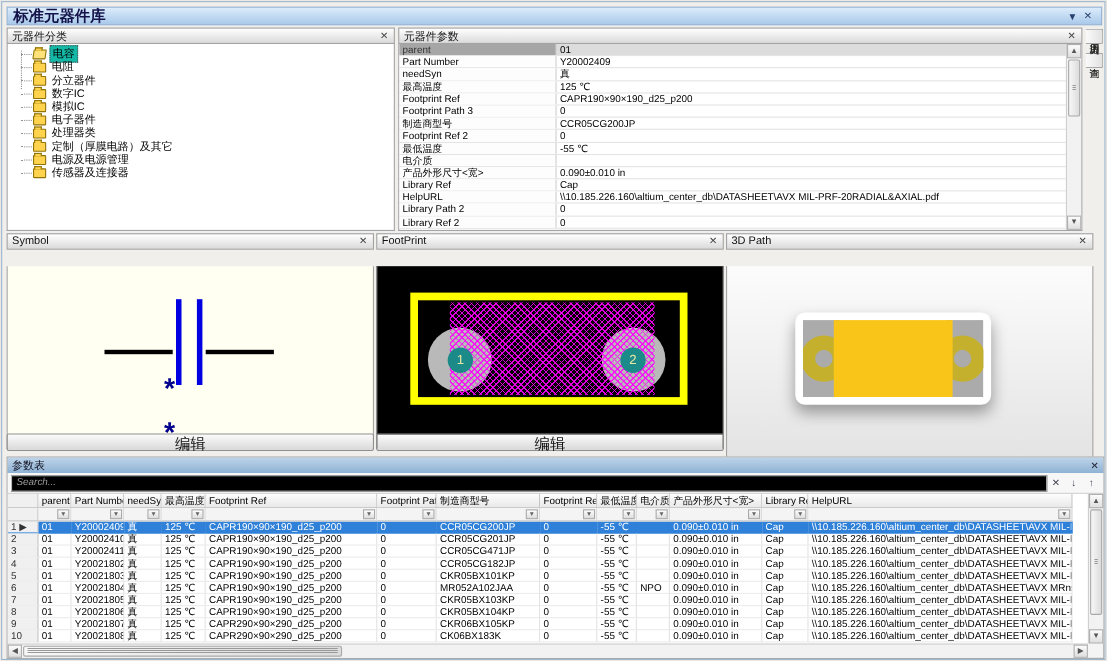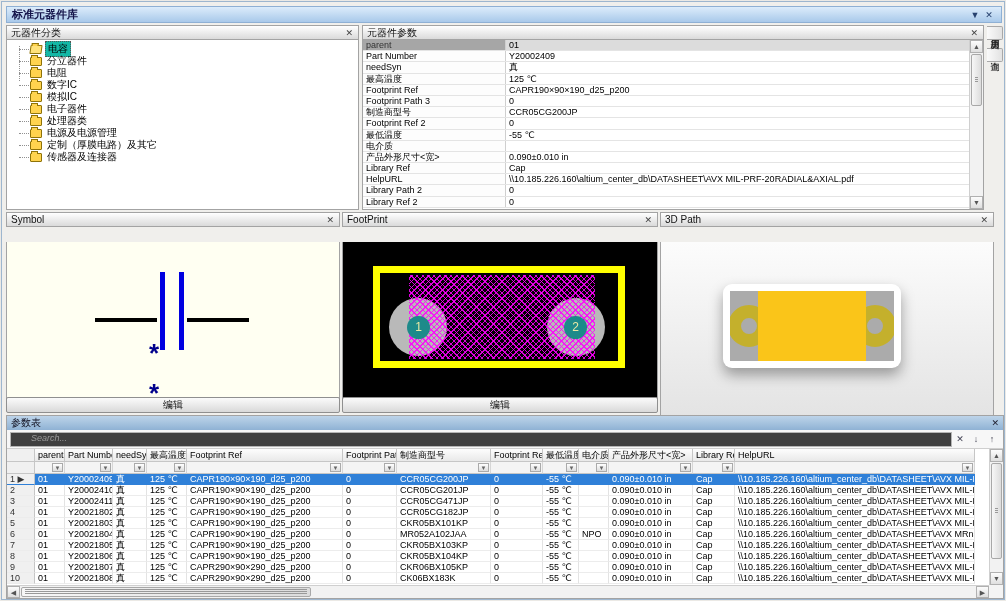--- a/index.html
+++ b/index.html
@@ -4,21 +4,21 @@
 <style>
   * { margin:0; padding:0; box-sizing:border-box; }
   body { background:#c9c6c0; font-family:"Liberation Sans","DejaVu Sans",sans-serif; }
   .screen { position:relative; width:1006px; height:601px; background:#ebe9e5; overflow:hidden; }
   .frame { position:absolute; left:1px; top:1px; width:1004px; height:599px; background:#f0efec; border:1px solid #9db6cf; }
 
   
   .titlebar { position:absolute; left:4px; top:4px; width:996px; height:17px;
     background:linear-gradient(#dcecfb,#a9c9ea); border:1px solid #8fb0d4;
     display:flex; align-items:center; padding:0 5px; }
-  .titlebar .t { font-size:11px; font-weight:bold; color:#14144a; flex:1; }
+  .titlebar .t { font-size:14px; font-weight:bold; color:#14144a; flex:1; }
   .tb-ico { font-size:9px; color:#26416e; width:14px; text-align:center; cursor:default; }
 
   
   .phead { height:15px; background:linear-gradient(#ffffff,#dadada); border:1px solid #a3a3a3;
     display:flex; align-items:center; padding:0 4px; font-size:10px; color:#111; }
   .phead .lbl { flex:1; overflow:hidden; white-space:nowrap; }
   .phead .x { font-size:9px; color:#444; padding:0 1px; }
 
   
   .tree-panel { position:absolute; left:4px; top:23px; width:353px; height:185px; }
@@ -59,21 +59,21 @@
   .side-tabs { position:absolute; left:985px; top:24px; width:17px; }
   .vtab { writing-mode:vertical-rl; text-orientation:upright; font-size:9px; color:#222;
     background:linear-gradient(90deg,#fafafa,#e2e2e2); border:1px solid #a8a8a8; border-left:none;
     padding:6px 1px; margin-bottom:8px; border-radius:0 2px 2px 0; }
 
   
   .mid-panel { position:absolute; top:210px; }
   .mid-body { position:absolute; left:0; right:0; top:15px; border:1px solid #a3a3a3; border-top:none; overflow:hidden; }
   .editbar { position:absolute; left:0; right:0; height:17px; }
   .edit-btn { width:100%; height:16px; background:linear-gradient(#fbfbfb,#d9d9d9);
-    border:1px solid #8f8f8f; border-radius:2px; font-size:10px; color:#111;
+    border:1px solid #8f8f8f; border-radius:2px; font-size:14px; color:#111;
     font-family:inherit; }
 
   
   .symbol-canvas { background:#fffff2; position:relative; height:166px; }
   .lead { position:absolute; height:4px; background:#000; top:76px; }
   .plate { position:absolute; width:5px; height:78px; background:#0000e0; top:30px; }
   .star { position:absolute; font-size:26px; font-weight:bold; color:#00008c; }
 
   
   .fp-canvas { background:#000; position:relative; height:166px; }
@@ -98,22 +98,22 @@
   .b3-yellow { position:absolute; left:28px; right:28px; top:0; bottom:0; background:#fac519; }
 
   
   .table-panel { position:absolute; left:4px; top:413px; width:998px; height:184px;
     border:1px solid #a3a3a3; background:#f4f4f4; }
   .tp-head { height:14px; background:linear-gradient(#bdd4e9,#8fb2d4); display:flex; align-items:center;
     padding:0 4px; font-size:10px; color:#101020; }
   .tp-head .lbl { flex:1; }
   .search-row { height:19px; background:#f7f7f7; border-bottom:1px solid #cfcfcf;
     display:flex; align-items:center; padding:2px 3px; }
-  .search-input { flex:1; height:15px; background:#404040; border:1px solid #b5b5b5;
-    font-size:9px; font-style:italic; color:#9a9a9a; padding:0 20px; font-family:inherit; }
+  .search-input { flex:1; height:15px; background:#000000; border:1px solid #b5b5b5;
+    font-size:9px; font-style:italic; color:#9a9a9a; padding:0 4px; font-family:inherit; }
   .s-ico { width:16px; text-align:center; font-size:9px; color:#445; }
   .grid-wrap { position:absolute; left:0; right:14px; top:33px; bottom:13px; overflow:hidden; background:#fff; }
   .grid-row { display:flex; }
   .hcell { background:linear-gradient(#fdfdfd,#e9e9e9); border-right:1px solid #c6c6c6;
     border-bottom:1px solid #c6c6c6; font-size:9px; height:13px; line-height:12px;
     padding-left:3px; overflow:hidden; white-space:nowrap; flex:none; }
   .fcell { background:#f4f4f4; border-right:1px solid #d6d6d6; border-bottom:1px solid #c6c6c6;
     height:12px; flex:none; position:relative; }
   .fcell .dd { position:absolute; right:1px; top:1px; width:11px; height:9px;
     background:linear-gradient(#fff,#ddd); border:1px solid #aaa; font-size:6px; color:#666;
@@ -150,56 +150,56 @@
       <div class="tree-body">
         <div class="vline"></div>
       <div class="tree-item selected">
             <span class="stub"></span>
             <span class="folder open"></span>
             <span class="tlabel">电容</span>
           </div>
           <div class="tree-item">
             <span class="stub"></span>
             <span class="folder"></span>
+            <span class="tlabel">电阻</span>
+          </div>
+          <div class="tree-item">
+            <span class="stub"></span>
+            <span class="folder"></span>
             <span class="tlabel">分立器件</span>
           </div>
           <div class="tree-item">
             <span class="stub"></span>
             <span class="folder"></span>
-            <span class="tlabel">电阻</span>
-          </div>
-          <div class="tree-item">
-            <span class="stub"></span>
-            <span class="folder"></span>
             <span class="tlabel">数字IC</span>
           </div>
           <div class="tree-item">
             <span class="stub"></span>
             <span class="folder"></span>
             <span class="tlabel">模拟IC</span>
           </div>
           <div class="tree-item">
             <span class="stub"></span>
             <span class="folder"></span>
             <span class="tlabel">电子器件</span>
           </div>
           <div class="tree-item">
             <span class="stub"></span>
             <span class="folder"></span>
             <span class="tlabel">处理器类</span>
           </div>
           <div class="tree-item">
             <span class="stub"></span>
             <span class="folder"></span>
+            <span class="tlabel">定制（厚膜电路）及其它</span>
+          </div>
+          <div class="tree-item">
+            <span class="stub"></span>
+            <span class="folder"></span>
             <span class="tlabel">电源及电源管理</span>
-          </div>
-          <div class="tree-item">
-            <span class="stub"></span>
-            <span class="folder"></span>
-            <span class="tlabel">定制（厚膜电路）及其它</span>
           </div>
           <div class="tree-item">
             <span class="stub"></span>
             <span class="folder"></span>
             <span class="tlabel">传感器及连接器</span>
           </div>
         </div>
     </div>
 
     <div class="params-panel">

